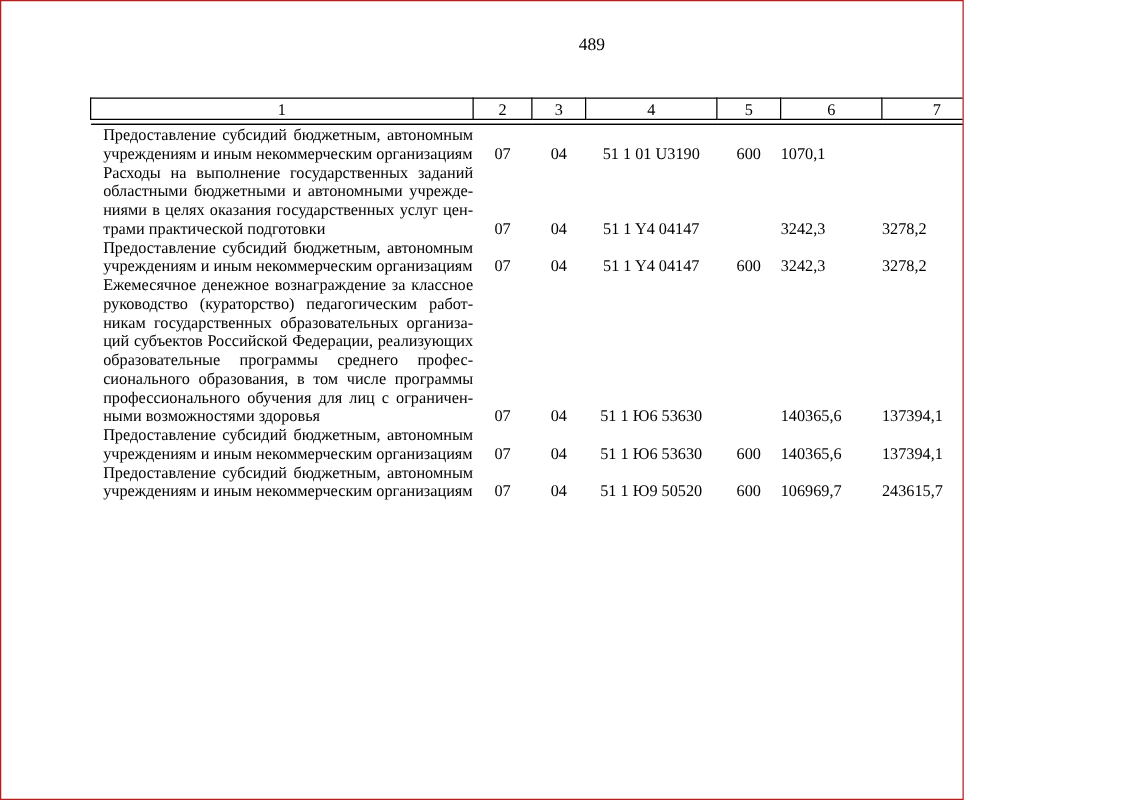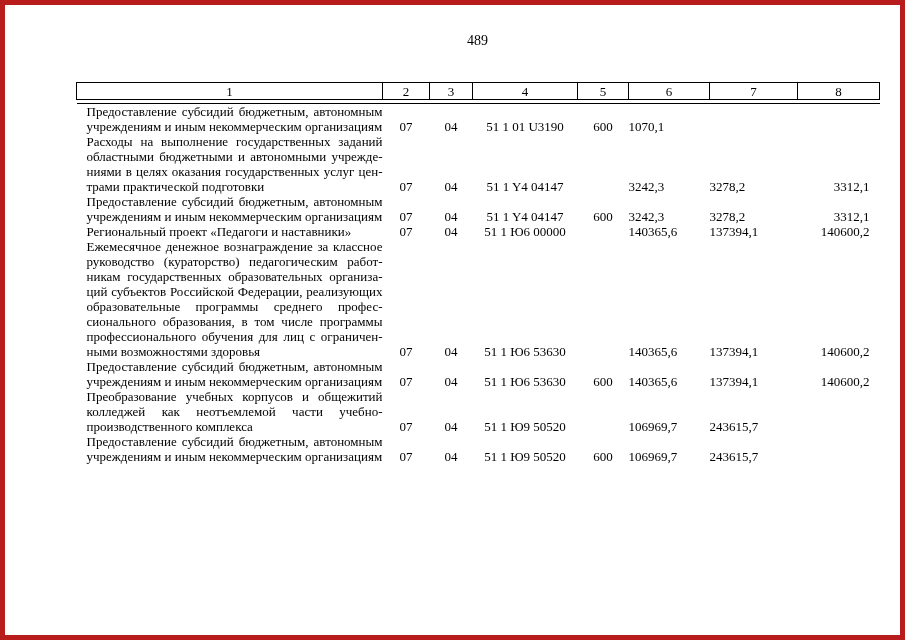--- a/index.html
+++ b/index.html
@@ -4,24 +4,24 @@
 <style>
   html, body {
     margin: 0;
     padding: 0;
     background: #ffffff;
     font-family: "Liberation Serif", "DejaVu Serif", serif;
     color: #000000;
   }
   .page {
     position: relative;
-    width: 905px;
+    width: 771px;
     height: 640px;
     box-sizing: border-box;
-    border: 5px solid #b91c1c;
+    border: 1px solid #b91c1c;
     background: #ffffff;
     overflow: hidden;
   }
   .page-number {
     margin: 28px 0 0 71px;
     width: 803px;
     text-align: center;
     font-size: 14px;
     line-height: 16px;
   }
@@ -132,60 +132,40 @@
     <td class="c1">Предоставление субсидий бюджетным, автономным учреждениям и иным некоммерческим организаци­ям</td>
     <td class="c2">07</td>
     <td class="c3">04</td>
     <td class="c4">51 1 Y4 04147</td>
     <td class="c5">600</td>
     <td class="c6">3242,3</td>
     <td class="c7">3278,2</td>
     <td class="c8">3312,1</td>
   </tr>
         <tr>
-    <td class="c1">Региональный проект «Педагоги и наставники»</td>
-    <td class="c2">07</td>
-    <td class="c3">04</td>
-    <td class="c4">51 1 Ю6 00000</td>
-    <td class="c5"></td>
-    <td class="c6">140365,6</td>
-    <td class="c7">137394,1</td>
-    <td class="c8">140600,2</td>
-  </tr>
-        <tr>
     <td class="c1">Ежемесячное денежное вознаграждение за классное руководство (кураторство) педагогическим работ­никам государственных образовательных организа­ций субъектов Российской Федерации, реализую­щих образовательные программы среднего профес­сионального образования, в том числе программы профессионального обучения для лиц с ограничен­ными возможностями здоровья</td>
     <td class="c2">07</td>
     <td class="c3">04</td>
     <td class="c4">51 1 Ю6 53630</td>
     <td class="c5"></td>
     <td class="c6">140365,6</td>
     <td class="c7">137394,1</td>
     <td class="c8">140600,2</td>
   </tr>
         <tr>
     <td class="c1">Предоставление субсидий бюджетным, автономным учреждениям и иным некоммерческим организаци­ям</td>
     <td class="c2">07</td>
     <td class="c3">04</td>
     <td class="c4">51 1 Ю6 53630</td>
     <td class="c5">600</td>
     <td class="c6">140365,6</td>
     <td class="c7">137394,1</td>
     <td class="c8">140600,2</td>
   </tr>
         <tr>
-    <td class="c1">Преобразование учебных корпусов и общежитий колледжей как неотъемлемой части учебно-производственного комплекса</td>
-    <td class="c2">07</td>
-    <td class="c3">04</td>
-    <td class="c4">51 1 Ю9 50520</td>
-    <td class="c5"></td>
-    <td class="c6">106969,7</td>
-    <td class="c7">243615,7</td>
-    <td class="c8"></td>
-  </tr>
-        <tr>
     <td class="c1">Предоставление субсидий бюджетным, автономным учреждениям и иным некоммерческим организаци­ям</td>
     <td class="c2">07</td>
     <td class="c3">04</td>
     <td class="c4">51 1 Ю9 50520</td>
     <td class="c5">600</td>
     <td class="c6">106969,7</td>
     <td class="c7">243615,7</td>
     <td class="c8"></td>
   </tr>
       </tbody>

